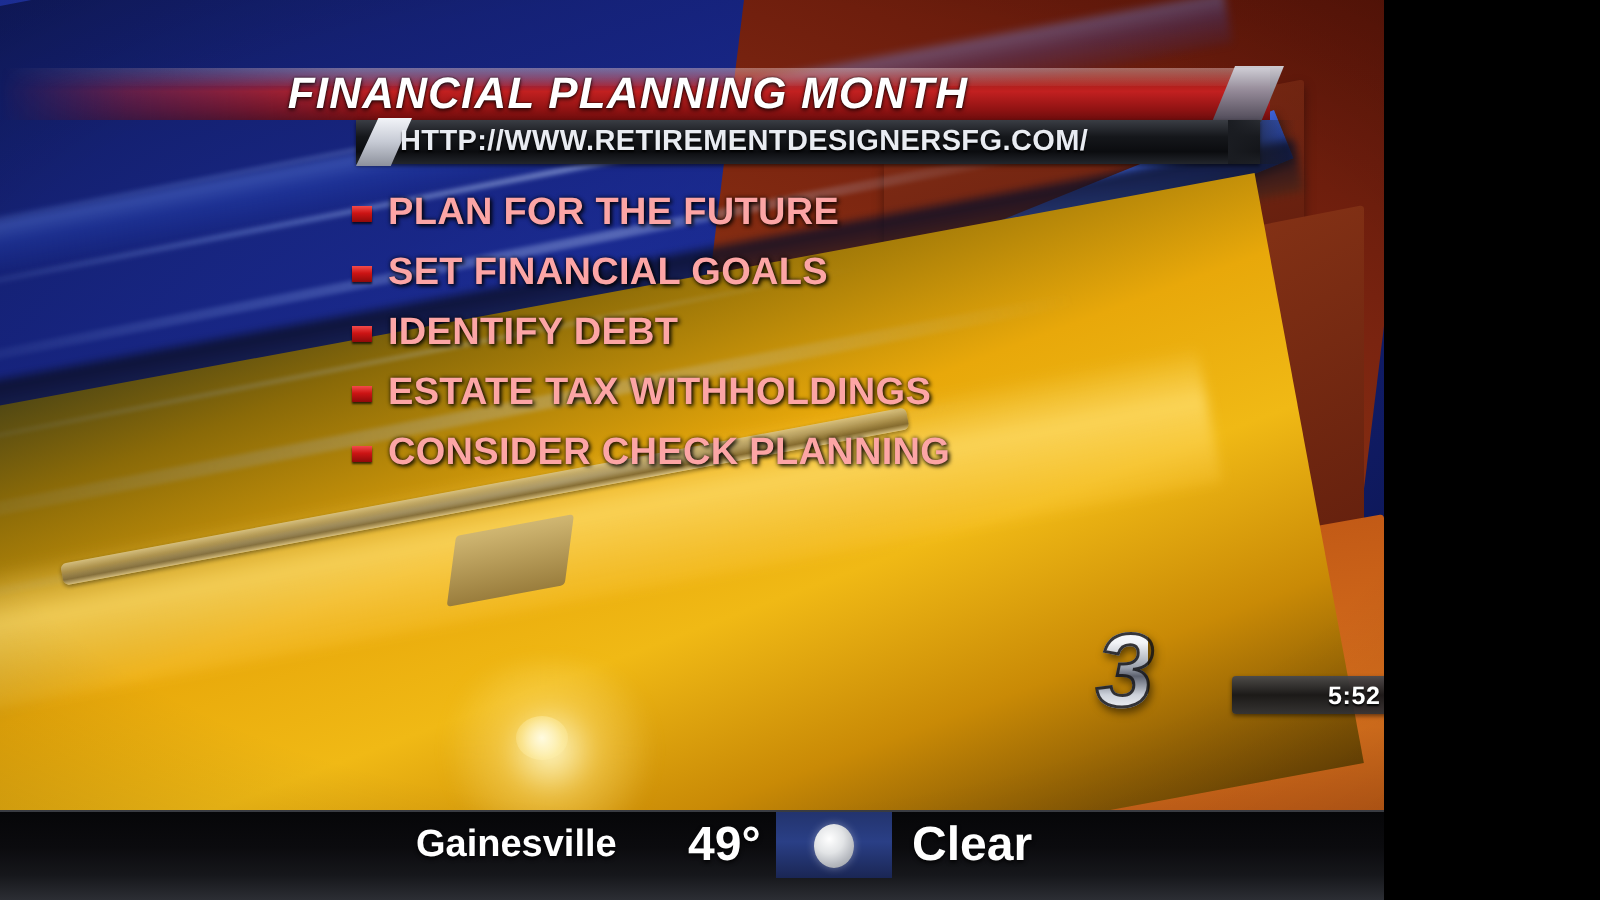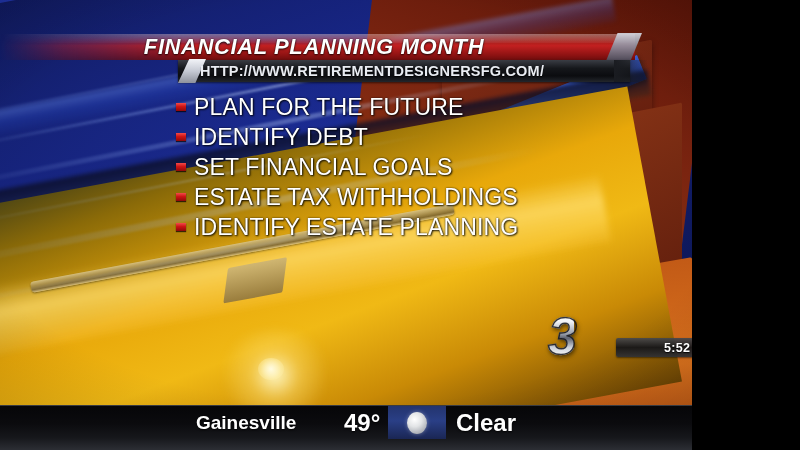--- a/index.html
+++ b/index.html
@@ -189,21 +189,21 @@
 
   
   .bullets{position:absolute;left:176px;top:92px;width:420px;}
   .bullet-row{display:flex;align-items:center;height:30px;}
   .bullet-mark{
     width:10px;height:8px;flex:0 0 10px;margin-right:8px;
     background:linear-gradient(180deg,#f24a4a 0%,#cc1414 45%,#8e0a0a 100%);
     box-shadow:0 1px 1px rgba(0,0,0,.7);
   }
   .bullet-text{
-    color:#ffffff;font-size:23px;font-weight:normal;letter-spacing:.15px;
+    color:#fca5a5;font-size:19px;font-weight:bold;letter-spacing:.15px;
     text-shadow:1px 1px 2px rgba(0,0,0,.85),0 0 2px rgba(0,0,0,.7);
     white-space:nowrap;
   }
 
   
   .logo-wrap{position:absolute;left:548px;top:310px;width:150px;height:62px;}
   .logo-12{
     position:absolute;left:0;top:0;font-size:52px;font-weight:bold;font-style:italic;
     letter-spacing:-3px;line-height:52px;
     background:linear-gradient(180deg,#ffffff 0%,#f2f4f7 22%,#9aa0ac 46%,#5d6270 54%,#cdd2db 72%,#ffffff 92%);
@@ -224,21 +224,21 @@
   .weather-bar{
     position:absolute;left:0;bottom:0;width:800px;height:44px;
     background:linear-gradient(180deg,#060608 0%,#0b0b0e 40%,#16171b 72%,#2c2e34 100%);
     border-top:1px solid rgba(255,255,255,.07);
   }
   .weather-inner{
     position:absolute;left:0;top:0;width:800px;height:33px;
     display:flex;align-items:center;
   }
   .wx-city{
-    position:absolute;left:196px;top:0;height:33px;display:flex;align-items:center;
+    position:absolute;left:208px;top:0;height:33px;display:flex;align-items:center;
     color:#fff;font-size:19px;font-weight:bold;text-shadow:0 1px 2px rgba(0,0,0,.9);
   }
   .wx-temp{
     position:absolute;left:344px;top:0;height:33px;display:flex;align-items:center;
     color:#fff;font-size:24px;font-weight:bold;text-shadow:0 1px 2px rgba(0,0,0,.9);
   }
   .wx-icon-box{
     position:absolute;left:388px;top:0;width:58px;height:33px;
     background:linear-gradient(180deg,#23346e 0%,#2a3f86 45%,#1a2654 100%);
     display:flex;align-items:center;justify-content:center;
@@ -306,36 +306,36 @@
 
   <div class="bullets">
 
     <div class="bullet-row">
       <span class="bullet-mark"></span>
       <span class="bullet-text">PLAN FOR THE FUTURE</span>
     </div>
 
     <div class="bullet-row">
       <span class="bullet-mark"></span>
+      <span class="bullet-text">SET FINANCIAL GOALS</span>
+    </div>
+
+    <div class="bullet-row">
+      <span class="bullet-mark"></span>
       <span class="bullet-text">IDENTIFY DEBT</span>
     </div>
 
     <div class="bullet-row">
       <span class="bullet-mark"></span>
-      <span class="bullet-text">SET FINANCIAL GOALS</span>
-    </div>
-
-    <div class="bullet-row">
-      <span class="bullet-mark"></span>
       <span class="bullet-text">ESTATE TAX WITHHOLDINGS</span>
     </div>
 
     <div class="bullet-row">
       <span class="bullet-mark"></span>
-      <span class="bullet-text">IDENTIFY ESTATE PLANNING</span>
+      <span class="bullet-text">CONSIDER CHECK PLANNING</span>
     </div>
 
   </div>
 
   <div class="logo-wrap">
     <div class="logo-12">3</div>
     <div class="clock-bar">
       <span class="clock-text">5:52 am</span>
     </div>
   </div>

